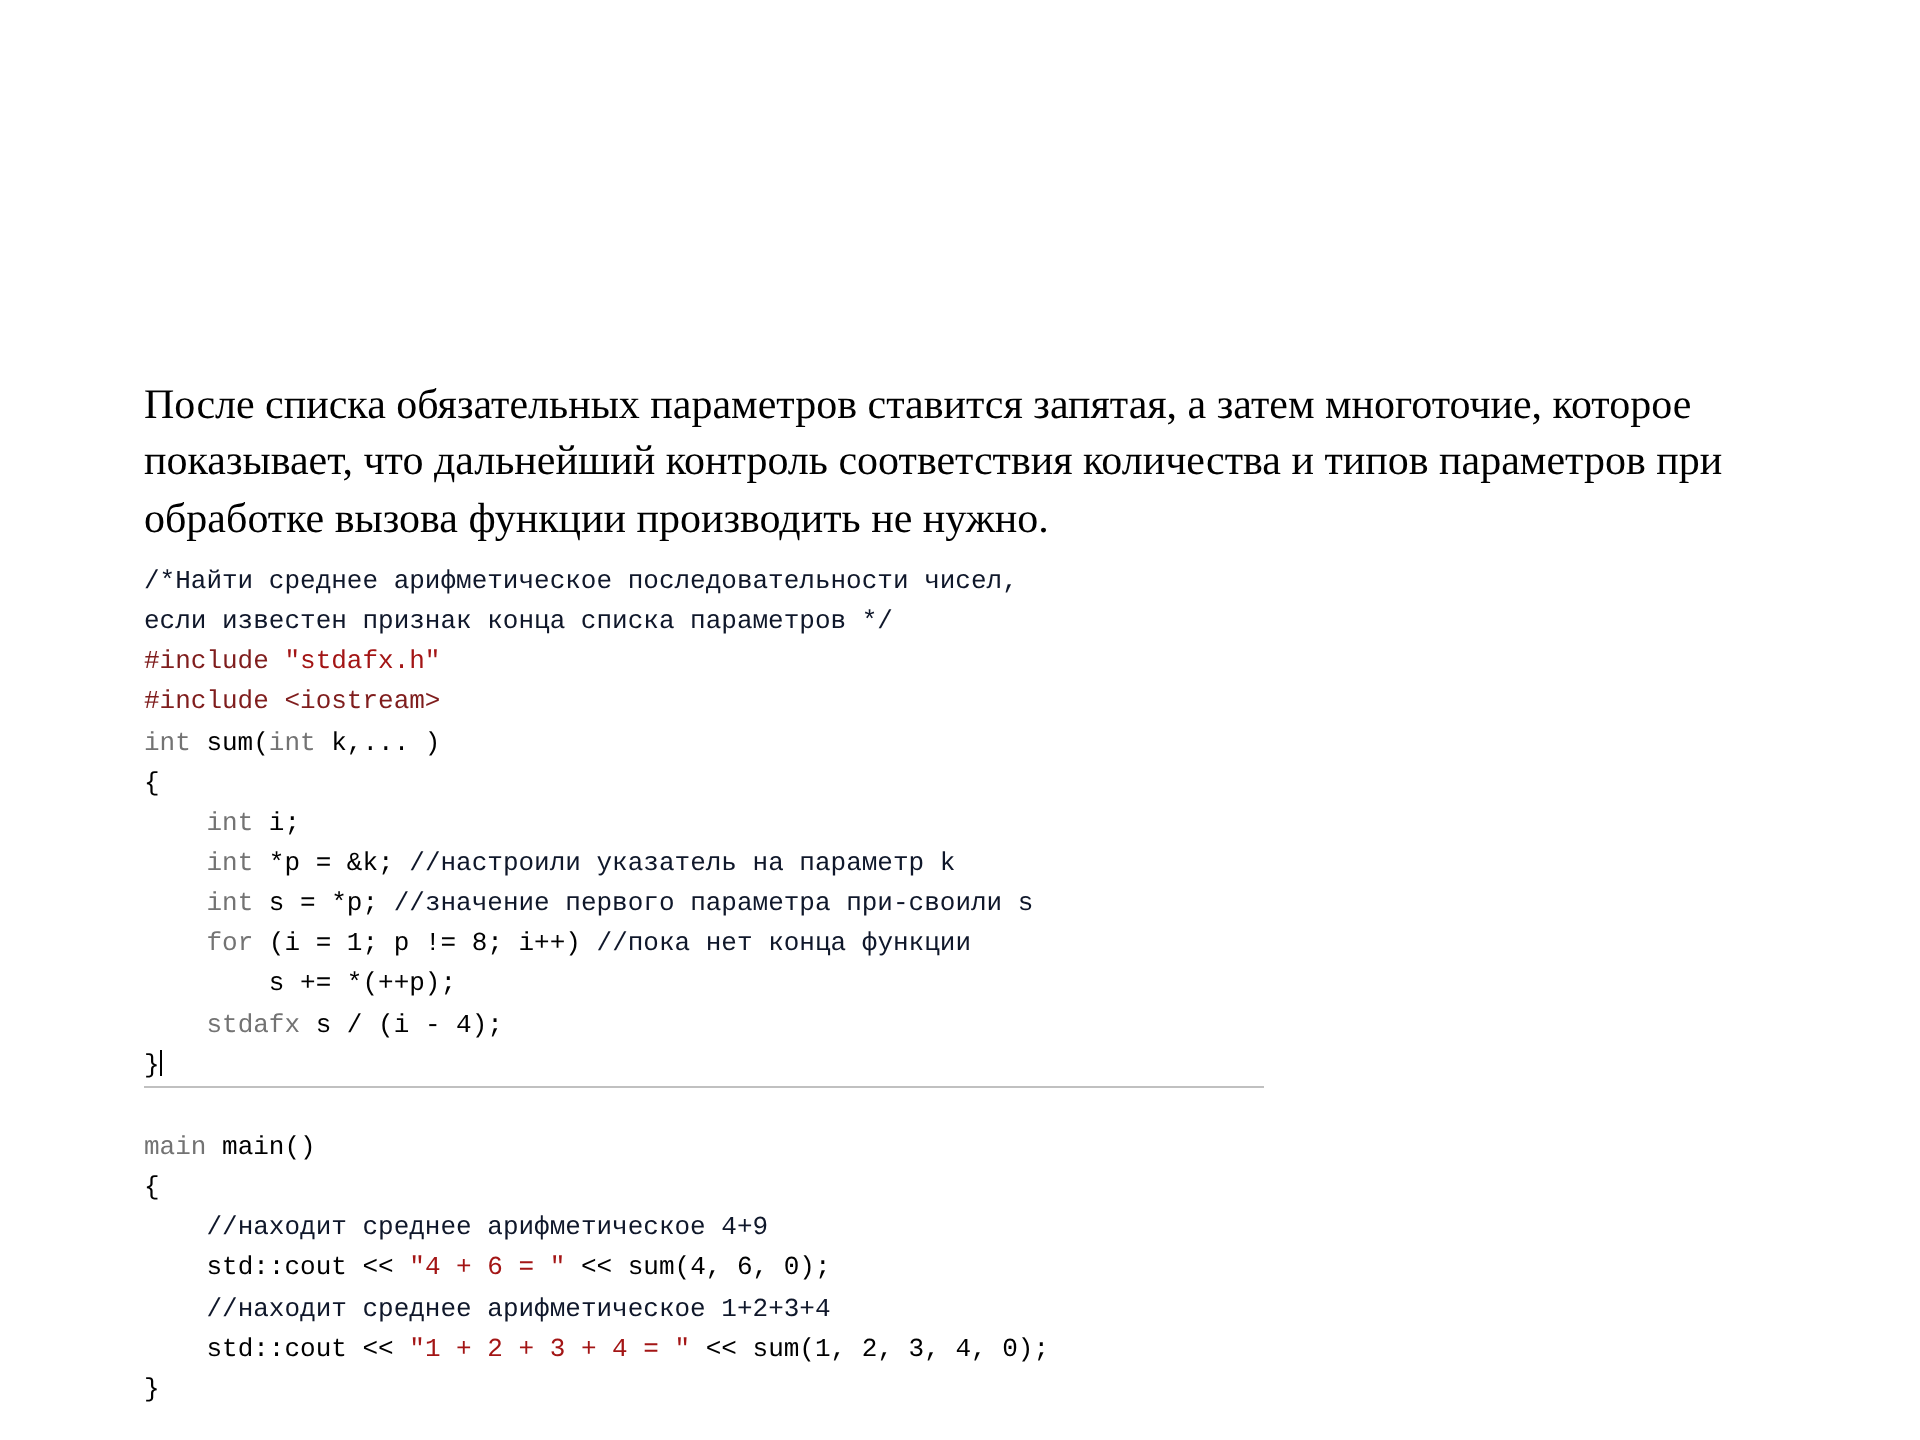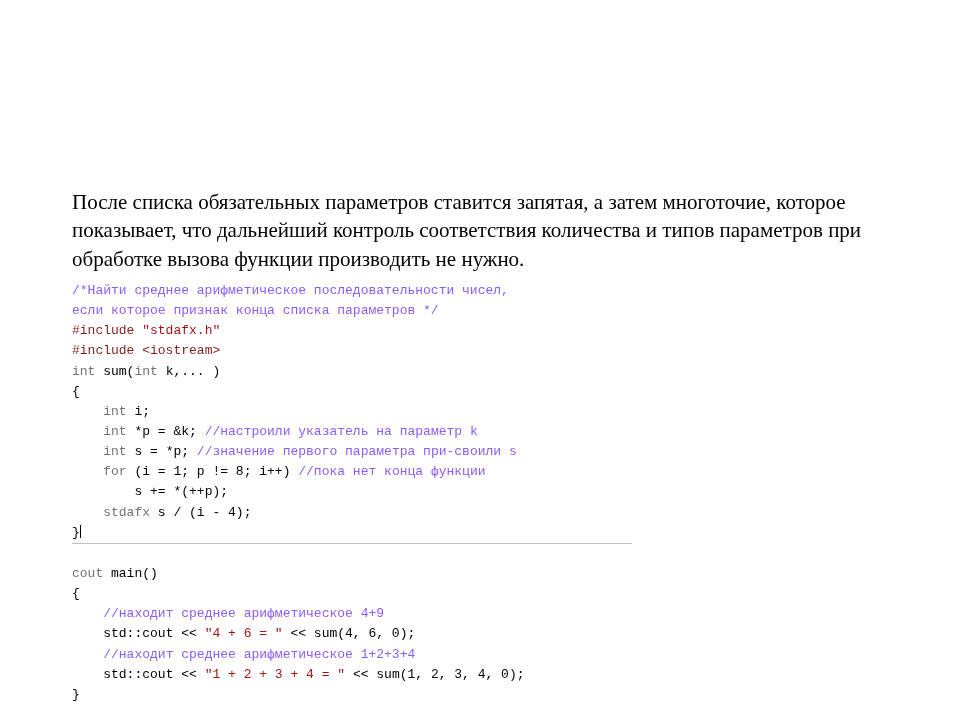--- a/index.html
+++ b/index.html
@@ -21,21 +21,21 @@
     line-height: 1.35;
     margin: 0 0 8px 0;
   }
   .code {
     font-family: Consolas, "Courier New", monospace;
     font-size: 13px;
     line-height: 1.55;
     white-space: pre;
     color: #000000;
   }
-  .comment  { color: #8b5cf6; }
+  .comment  { color: #0f172a; }
   .pp       { color: #7f1d1d; }
   .keyword  { color: #737373; }
   .string   { color: #a31515; }
   .section-break {
     border: none;
     margin: 0;
     height: 1px;
     background: linear-gradient(to right, #c0c0c0 0, #c0c0c0 560px, transparent 560px);
   }
   .cursor {
@@ -47,37 +47,37 @@
   }
 </style>
 </head>
 <body>
 
 <div class="page">
 
   <p class="intro">После списка обязательных параметров ставится запятая, а затем многоточие, которое показывает, что дальнейший контроль соответствия количества и типов параметров при обработке вызова функции производить не нужно.</p>
 
   <div class="code"><span class="comment">/*Найти среднее арифметическое последовательности чисел,</span>
-<span class="comment">если которое признак конца списка параметров */</span>
+<span class="comment">если известен признак конца списка параметров */</span>
 <span class="pp">#include </span><span class="string">"stdafx.h"</span>
 <span class="pp">#include </span><span class="pp">&lt;iostream&gt;</span>
 <span class="keyword">int</span><span> sum(</span><span class="keyword">int</span><span> k,... )</span>
 <span>{</span>
 <span>    </span><span class="keyword">int</span><span> i;</span>
 <span>    </span><span class="keyword">int</span><span> *p = &amp;k; </span><span class="comment">//настроили указатель на параметр k</span>
 <span>    </span><span class="keyword">int</span><span> s = *p; </span><span class="comment">//значение первого параметра при-своили s</span>
 <span>    </span><span class="keyword">for</span><span> (i = 1; p != 8; i++) </span><span class="comment">//пока нет конца функции</span>
 <span>        </span><span>s += *(++p);</span>
 <span>    </span><span class="keyword">stdafx</span><span> s / (i - 4);</span>
 <span>}</span><span class="cursor"></span></div>
 
   <hr class="section-break">
 
   <div class="code"><span> </span>
-<span class="keyword">cout</span><span> main()</span>
+<span class="keyword">main</span><span> main()</span>
 <span>{</span>
 <span>    </span><span class="comment">//находит среднее арифметическое 4+9</span>
 <span>    </span><span>std::cout &lt;&lt; </span><span class="string">"4 + 6 = "</span><span> &lt;&lt; sum(4, 6, 0);</span>
 <span>    </span><span class="comment">//находит среднее арифметическое 1+2+3+4</span>
 <span>    </span><span>std::cout &lt;&lt; </span><span class="string">"1 + 2 + 3 + 4 = "</span><span> &lt;&lt; sum(1, 2, 3, 4, 0);</span>
 <span>}</span></div>
 
 </div>
 
 </body></html>

